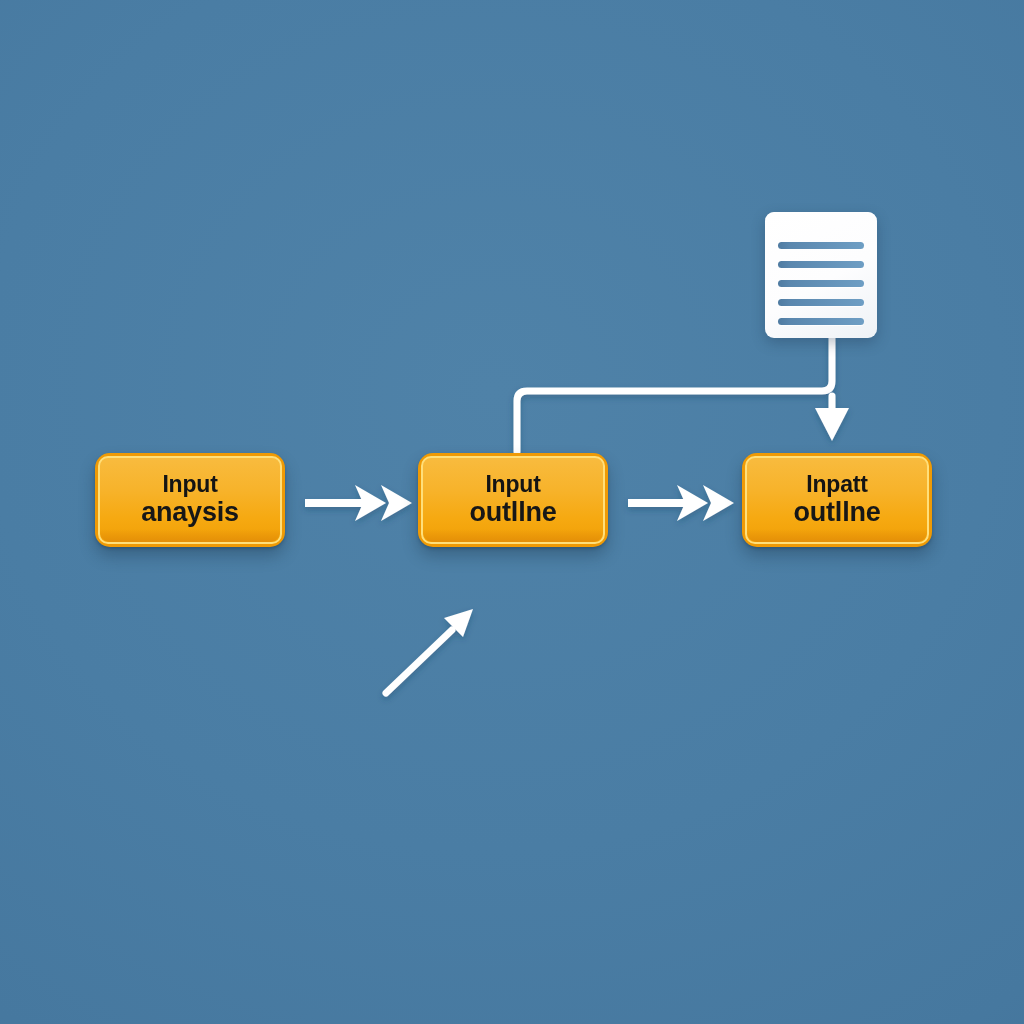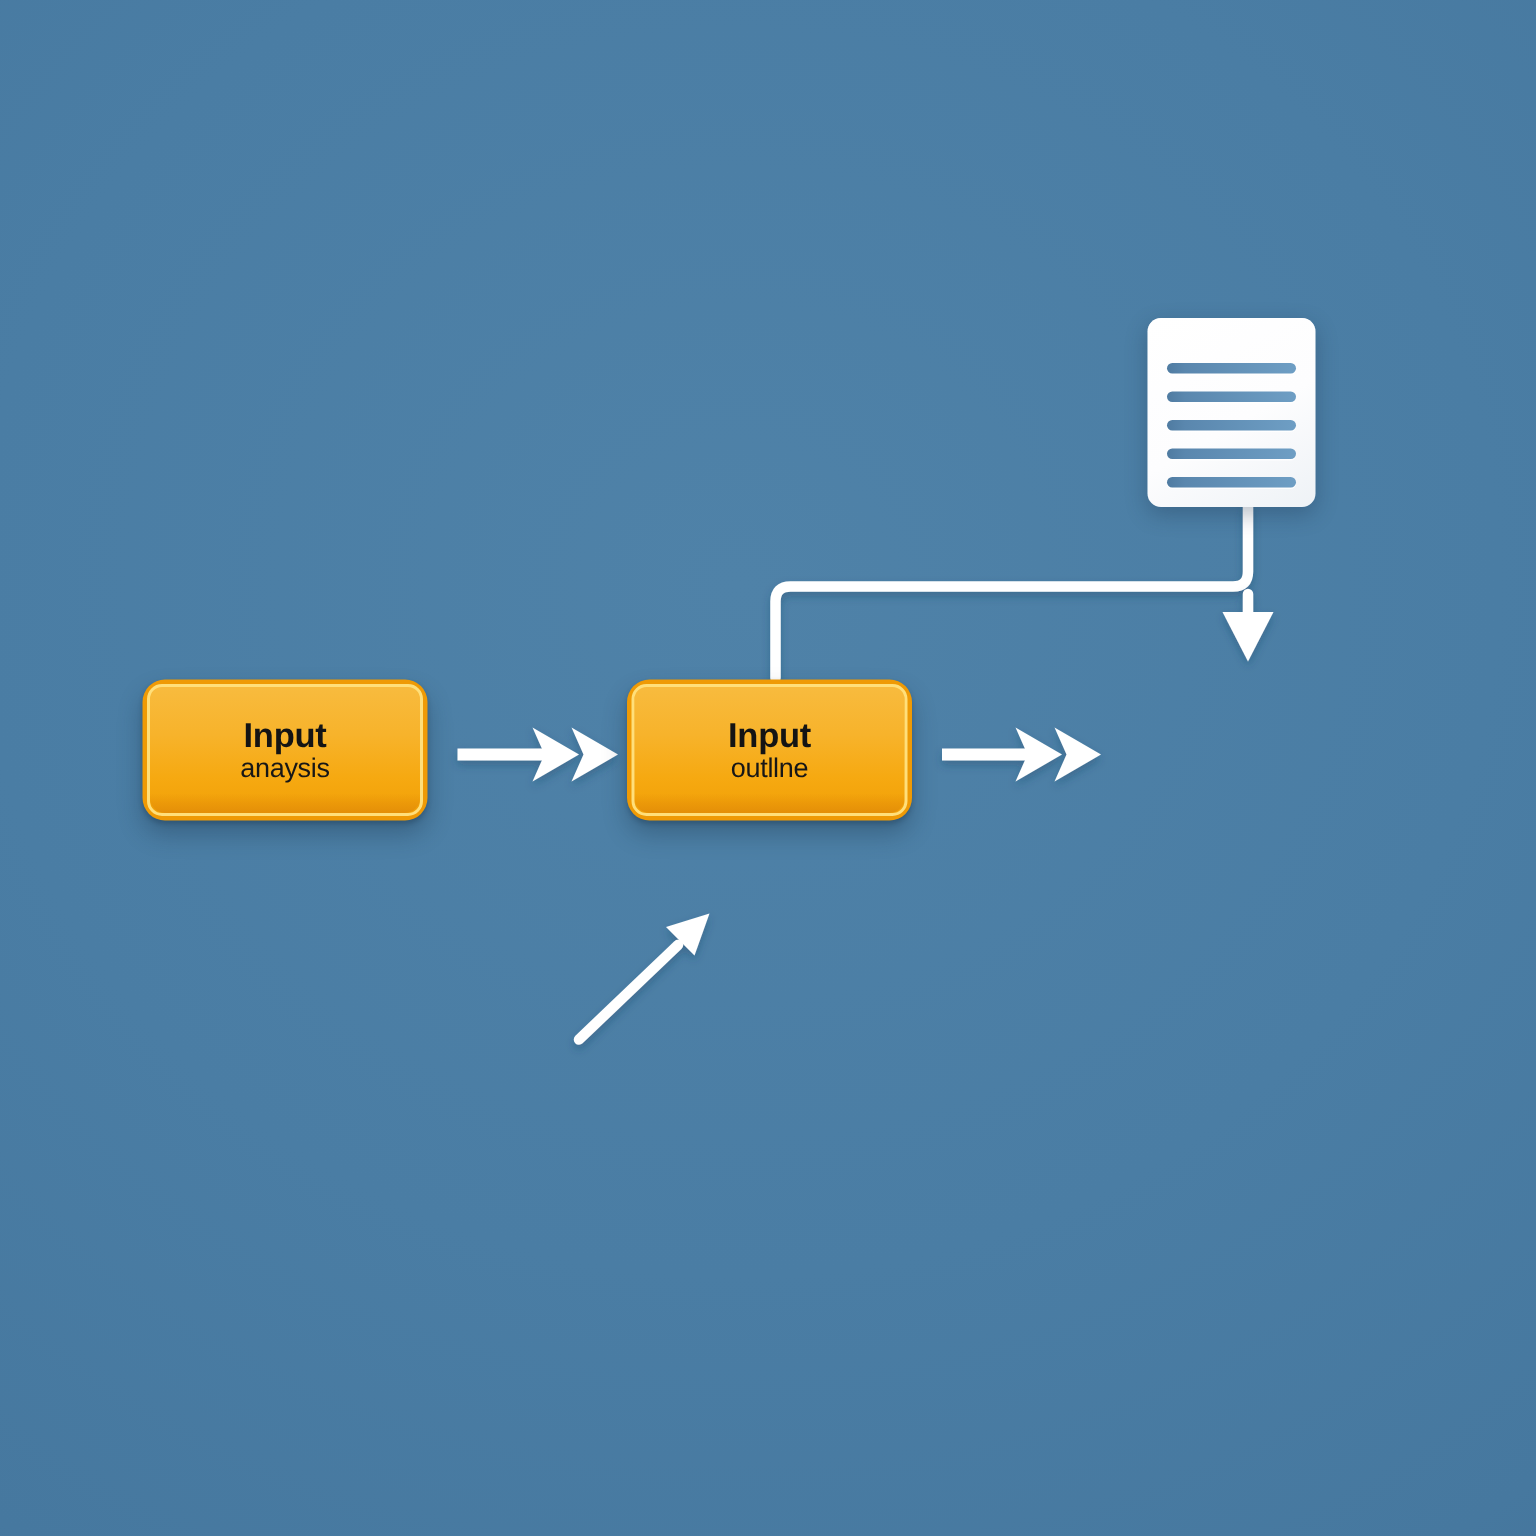--- a/index.html
+++ b/index.html
@@ -89,22 +89,22 @@
     border-bottom-right-radius: 10px;
   }
   .node-title {
     font-size: 23px;
     font-weight: bold;
     color: #141414;
     line-height: 1.06;
     letter-spacing: -0.2px;
   }
   .node-sub {
-    font-size: 18px;
-    font-weight: normal;
+    font-size: 27px;
+    font-weight: bold;
     color: #171717;
     line-height: 1.14;
     letter-spacing: -0.2px;
   }
 
   #node-1 { left: 95px;  top: 453px; }
   #node-2 { left: 418px; top: 453px; }
   #node-3 { left: 742px; top: 453px; }
 </style>
 </head>
@@ -168,14 +168,20 @@
     </div>
   </div>
 
   <div class="node" id="node-2">
     <div class="node-inner">
       <div class="node-title">Input</div>
       <div class="node-sub">outllne</div>
     </div>
   </div>
 
+  <div class="node" id="node-3">
+    <div class="node-inner">
+      <div class="node-title">Inpatt</div>
+      <div class="node-sub">outllne</div>
+    </div>
+  </div>
 
 </div>
 
 </body></html>

